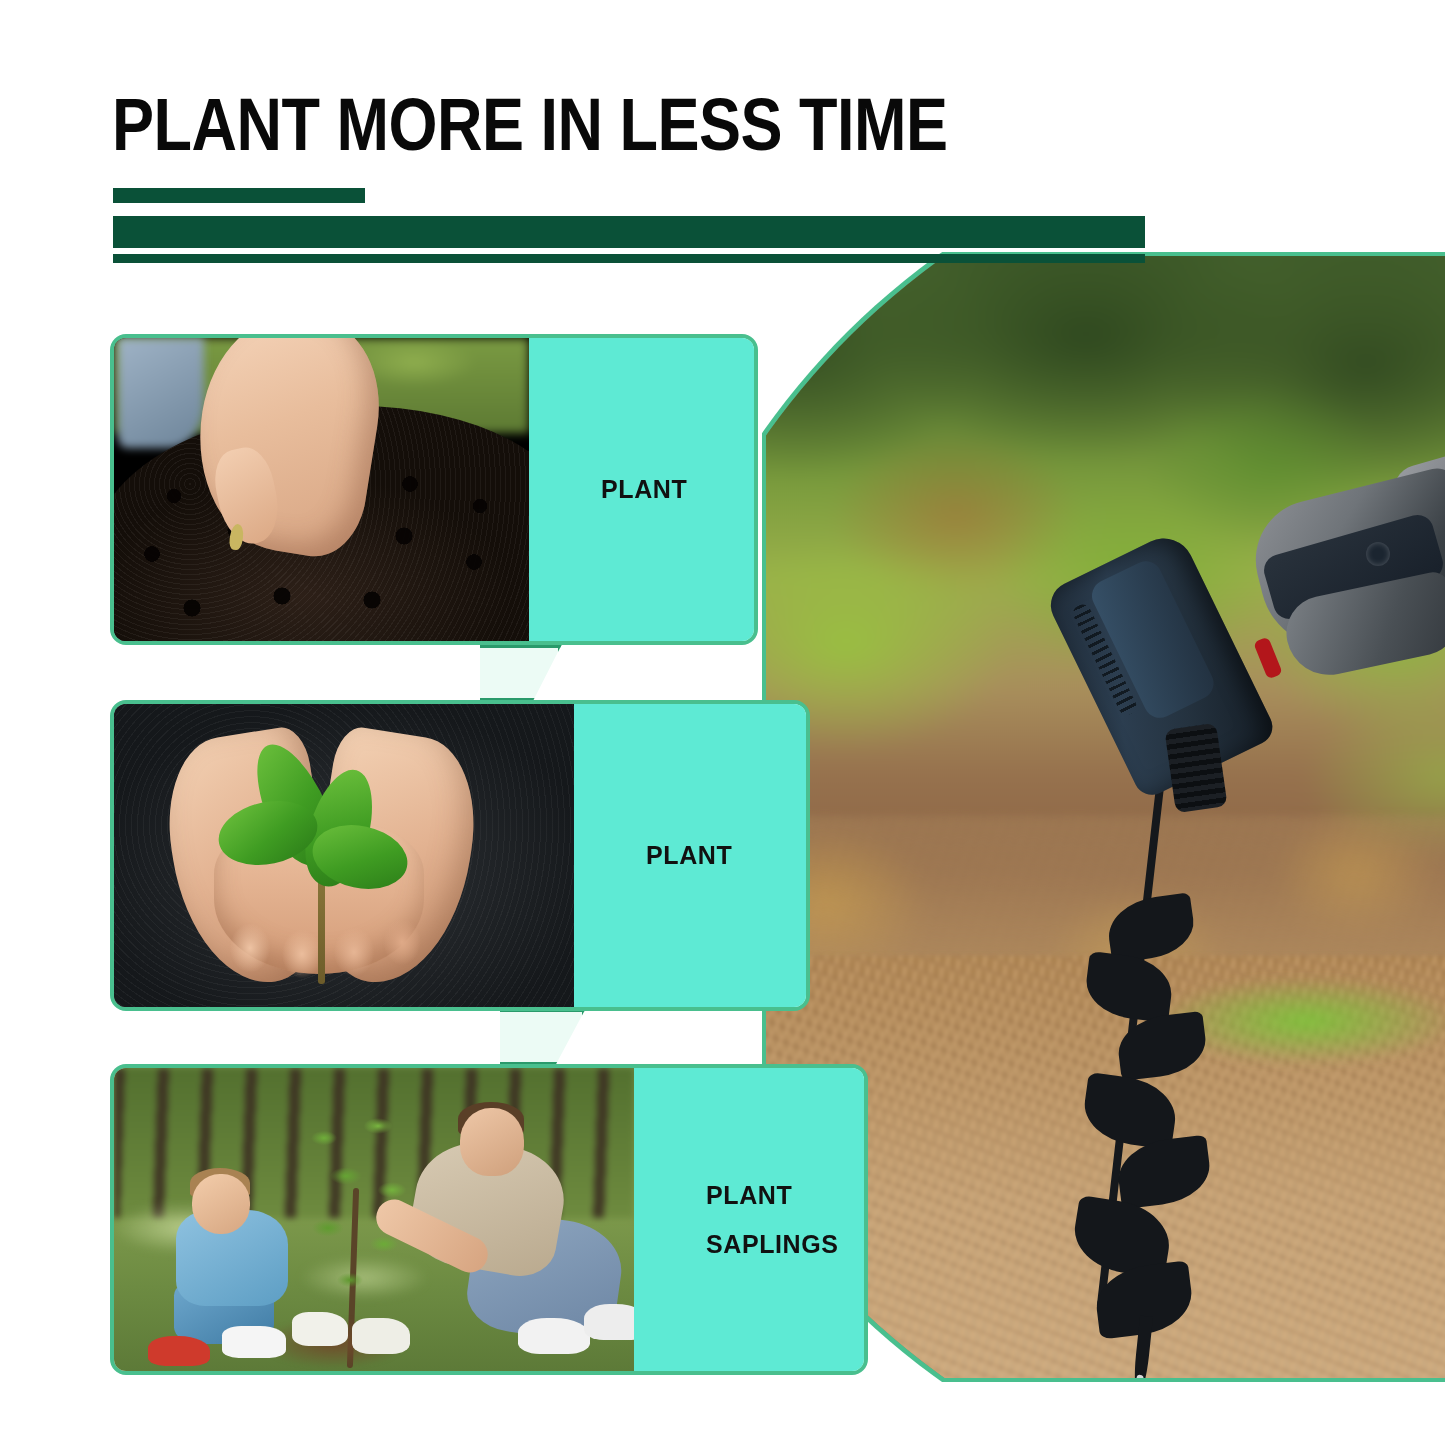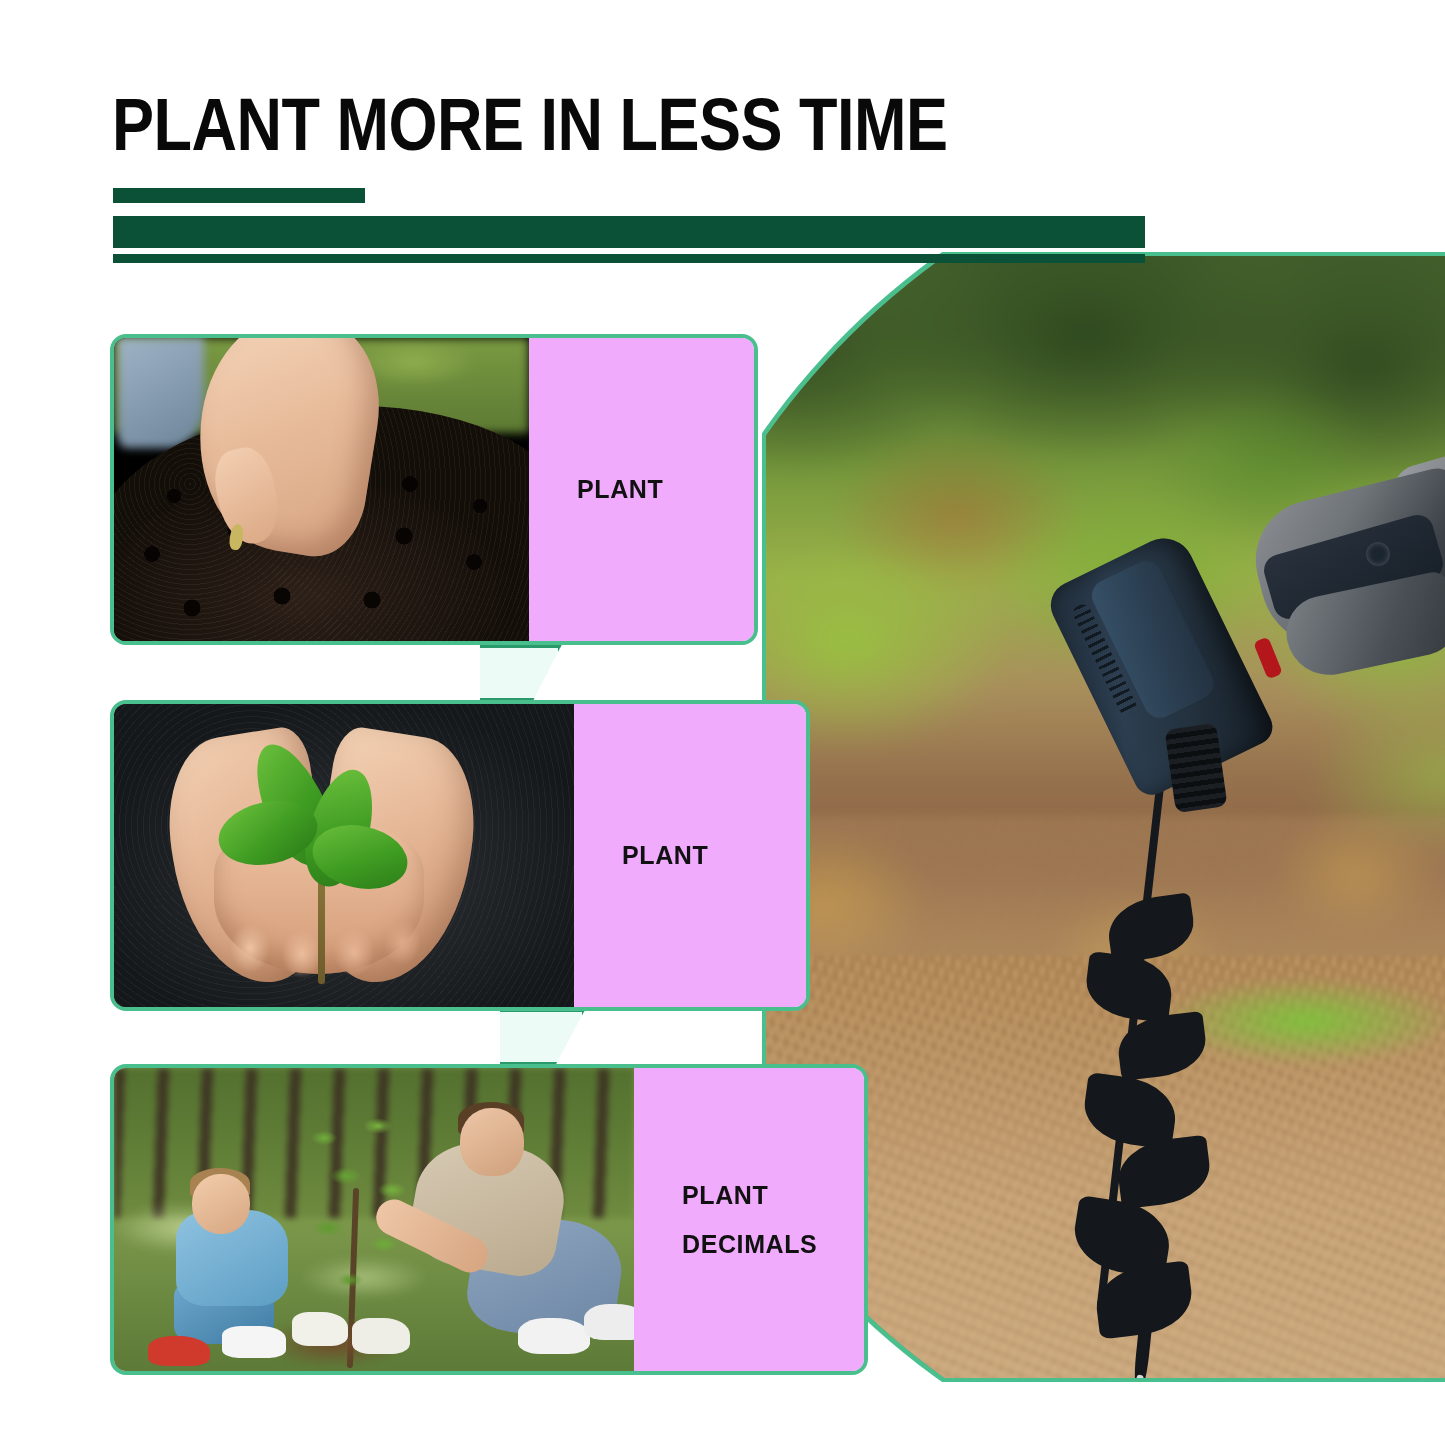--- a/index.html
+++ b/index.html
@@ -186,23 +186,23 @@
     position:absolute;
     border:4px solid #49bf8e;
     border-radius:16px;
     background:#ecfbf5;
     overflow:hidden;
     display:flex;
   }
   .card-photo { position:relative; flex:0 0 auto; overflow:hidden; }
   .card-label {
     flex:1 1 auto;
-    background:#f0abfc;
+    background:#5eead4;
     display:flex; flex-direction:column; justify-content:center;
-    padding-left:48px;
+    padding-left:72px;
   }
   .card-label .line {
     font-size:25px; font-weight:bold; color:#111;
     line-height:49px; letter-spacing:.6px; white-space:nowrap;
   }
 
   #card1 { left:110px; top:334px;  width:648px; height:311px; }
   #card1 .card-photo { width:415px; }
   #card2 { left:110px; top:700px;  width:700px; height:311px; }
   #card2 .card-photo { width:460px; }
@@ -506,17 +506,17 @@
       <div class="p3-glove2"></div>
       <div class="p3-kid-shorts"></div>
       <div class="p3-kid-shirt"></div>
       <div class="p3-kid-hair"></div>
       <div class="p3-kid-head"></div>
       <div class="p3-kid-sock"></div>
       <div class="p3-kid-shoe"></div>
     </div>
     <div class="card-label">
       <div class="line">PLANT</div>
-      <div class="line">DECIMALS</div>
+      <div class="line">SAPLINGS</div>
     </div>
   </div>
 
 </div>
 
 </body></html>

